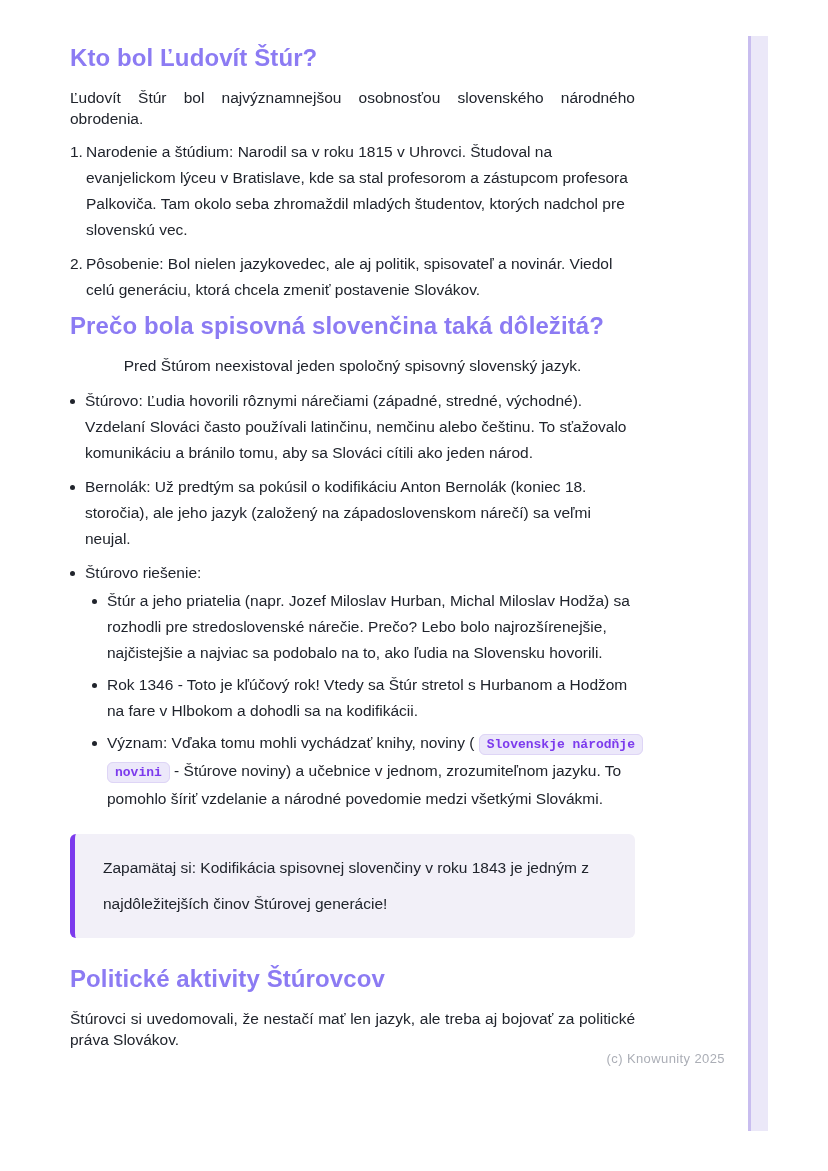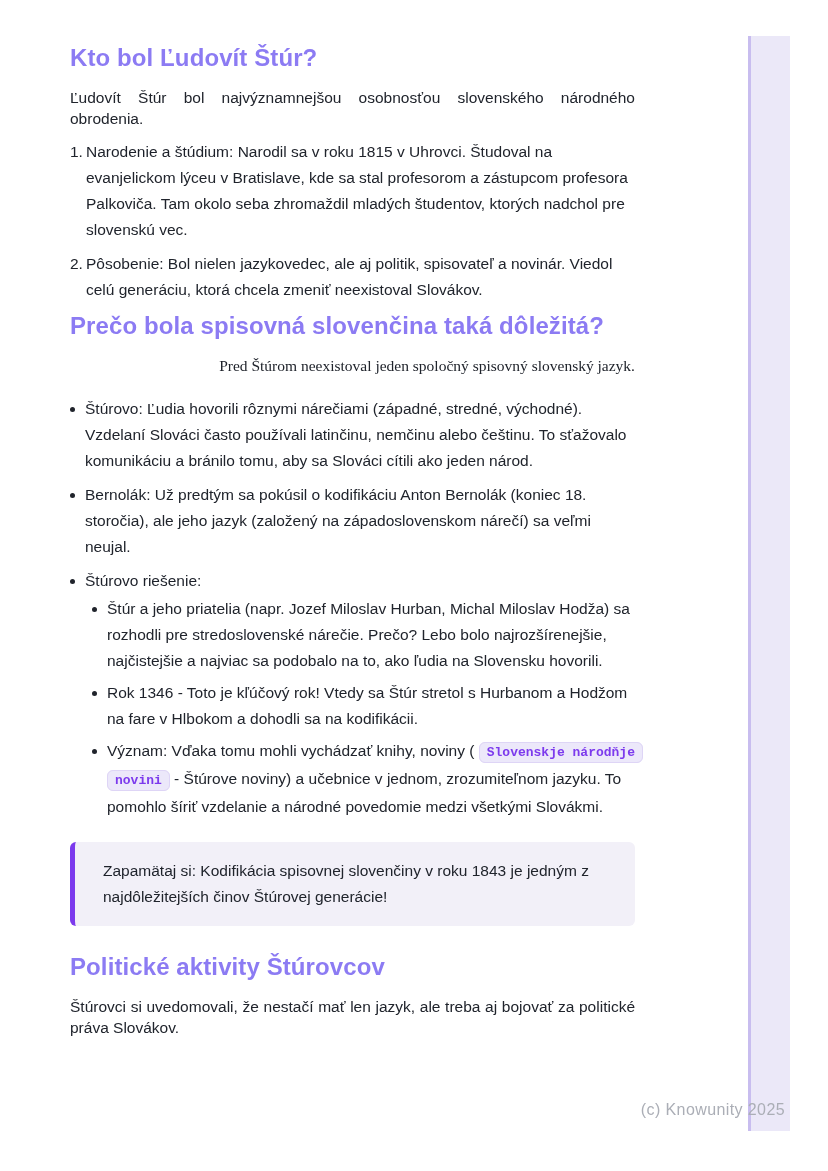--- a/index.html
+++ b/index.html
@@ -1,19 +1,19 @@
 <!DOCTYPE html>
 <html><head>
 <meta charset="utf-8">
 <style>
   * { box-sizing: border-box; }
   html, body { margin: 0; padding: 0; background: #ffffff; }
   .page {
     position: relative;
-    width: 828px;
+    width: 768px;
     height: 1171px;
     background: #ffffff;
     overflow: hidden;
     font-family: "Liberation Sans", sans-serif;
     color: #20242c;
   }
   .side-bar {
     position: absolute;
     left: 748px;
     top: 36px;
@@ -38,21 +38,21 @@
     margin: 0 0 14px 0;
   }
   h2.h2-mt { }
   h2.h2-mt-lg { margin-top: 26px; }
   p.para {
     font-size: 15.5px;
     line-height: 21px;
     margin: 0 0 10px 0;
     text-align: justify;
   }
-  p.para-left { text-align: right; margin-bottom: 20px; font-family: Liberation Serif, serif; }
+  p.para-left { text-align: center; margin-bottom: 12px; }
   .list { margin: 0 0 0 0; }
   .li {
     display: flex;
     font-size: 15.5px;
     line-height: 26px;
     margin-bottom: 8px;
   }
   .li .num {
     flex: none;
     width: 16px;
@@ -83,27 +83,27 @@
     -webkit-box-decoration-break: clone;
     box-decoration-break: clone;
   }
   .callout {
     margin-top: 16px;
     background: #f2f0f8;
     border-left: 5px solid #7c3aed;
     border-radius: 6px;
     padding: 16px 24px 16px 28px;
     font-size: 15.5px;
-    line-height: 26px;
+    line-height: 36px;
   }
   .footer {
     position: absolute;
-    top: 1101px;
+    top: 1051px;
     right: 43px;
-    font-size: 16px;
+    font-size: 13px;
     letter-spacing: 0.4px;
     color: #abaeb6;
     text-align: right;
   }
 </style>
 </head>
 <body>
 
 <div class="page">
 
@@ -117,21 +117,21 @@
     <div class="list">
       <div class="li">
         <span class="num">1.</span>
         <div class="li-body">
           <b>Narodenie a štúdium:</b><span> Narodil sa v roku 1815 v Uhrovci. Študoval na evanjelickom lýceu v Bratislave, kde sa stal profesorom a zástupcom profesora Palkoviča. Tam okolo seba zhromaždil mladých študentov, ktorých nadchol pre slovenskú vec.</span>
         </div>
       </div>
       <div class="li">
         <span class="num">2.</span>
         <div class="li-body">
-          <b>Pôsobenie:</b><span> Bol nielen jazykovedec, ale aj politik, spisovateľ a novinár. Viedol celú generáciu, ktorá chcela zmeniť neexistoval Slovákov.</span>
+          <b>Pôsobenie:</b><span> Bol nielen jazykovedec, ale aj politik, spisovateľ a novinár. Viedol celú generáciu, ktorá chcela zmeniť postavenie Slovákov.</span>
         </div>
       </div>
     </div>
 
     <h2 class="h2-mt">Prečo bola spisovná slovenčina taká dôležitá?</h2>
     <p class="para para-left">Pred Štúrom neexistoval jeden spoločný spisovný slovenský jazyk.</p>
 
     <div class="list">
       <div class="li">
         <span class="dot-cell">

